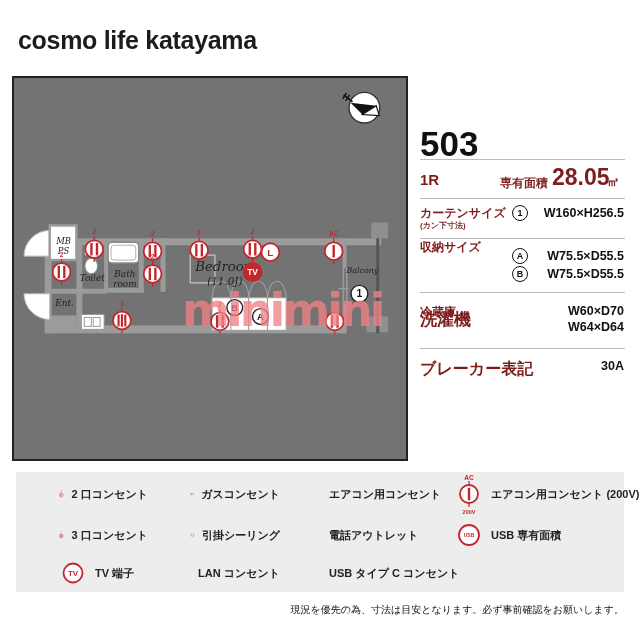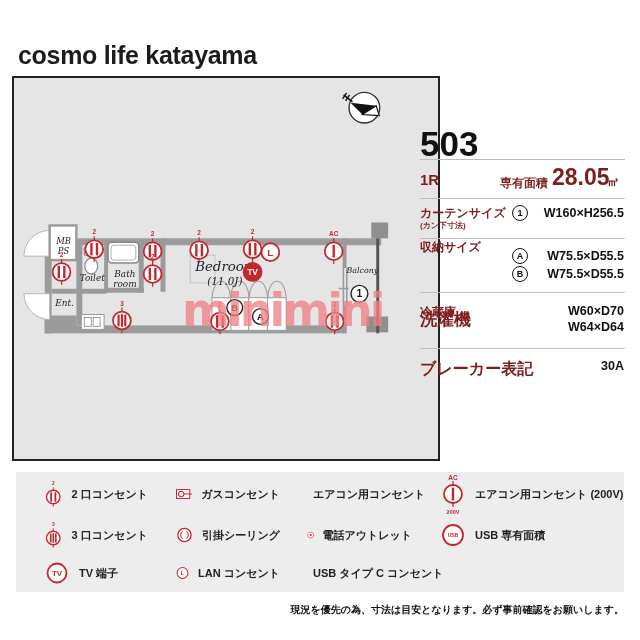--- a/index.html
+++ b/index.html
@@ -1,36 +1,36 @@
 <!DOCTYPE html>
 <html><head>
 <meta charset="utf-8">
 <style>
   html,body{margin:0;padding:0;background:#fff;}
   .stage{position:relative;width:640px;height:640px;background:#fff;overflow:hidden;
          font-family:"Liberation Sans",sans-serif;color:#1c1c1c;}
-  .title{position:absolute;left:18px;top:26px;font-size:25px;font-weight:bold;letter-spacing:-0.3px;margin-top:15px;}
-  .planbox{position:absolute;left:12px;top:76px;width:428px;height:385px;box-sizing:border-box;
-           border:2px solid #222;background:#e5e5e5;}
+  .title{position:absolute;left:18px;top:26px;font-size:25px;font-weight:bold;letter-spacing:-0.3px;}
+  .planbox{position:absolute;left:12px;top:76px;width:396px;height:385px;box-sizing:border-box;
+           border:2px solid #222;background:#737373;}
   .planbox svg{position:absolute;left:0;top:0;}
   .watermark{position:absolute;left:182px;top:287px;z-index:6;pointer-events:none;
              font-family:"DejaVu Sans",sans-serif;font-weight:bold;font-size:46px;line-height:1;
              letter-spacing:-3px;color:rgba(240,130,133,0.78);}
   .roomno{position:absolute;left:420px;top:124px;font-size:35px;font-weight:bold;color:#111;}
   .hr{position:absolute;left:420px;width:205px;height:1px;background:#bcbcbc;}
   .t{position:absolute;font-weight:bold;color:#7f1d1d;white-space:nowrap;}
   .val{position:absolute;right:16px;text-align:left;font-weight:bold;color:#111;font-size:12.5px;white-space:nowrap;}
   .cmark{position:absolute;width:14px;height:14px;border:1.2px solid #111;border-radius:50%;
          font-size:9px;font-weight:bold;text-align:center;line-height:14px;color:#111;background:#fff;}
   .legend{position:absolute;left:16px;top:472px;width:608px;height:120px;background:#ededed;
           display:grid;grid-template-columns:132px 132px 132px auto;grid-template-rows:1fr 1fr 1fr;
           grid-auto-flow:column;align-items:center;}
-  .li{display:flex;align-items:center;gap:7px;padding-left:26px;}
+  .li{display:flex;align-items:center;gap:7px;padding-left:42px;}
   .li .llab{font-size:11px;font-weight:bold;color:#222;white-space:nowrap;}
-  .disclaimer{position:absolute;right:16px;top:603px;font-size:10px;font-weight:bold;color:#111;white-space:nowrap;}
+  .disclaimer{position:absolute;right:16px;top:603px;font-size:10px;font-weight:normal;color:#111;white-space:nowrap;}
   svg text{font-family:"Liberation Sans",sans-serif;}
   svg text.rm{font-family:"DejaVu Serif",serif;font-style:italic;fill:#222;}
 </style>
 </head>
 <body>
 
 <div class="stage">
 
   <div class="title">cosmo life katayama</div>
 

